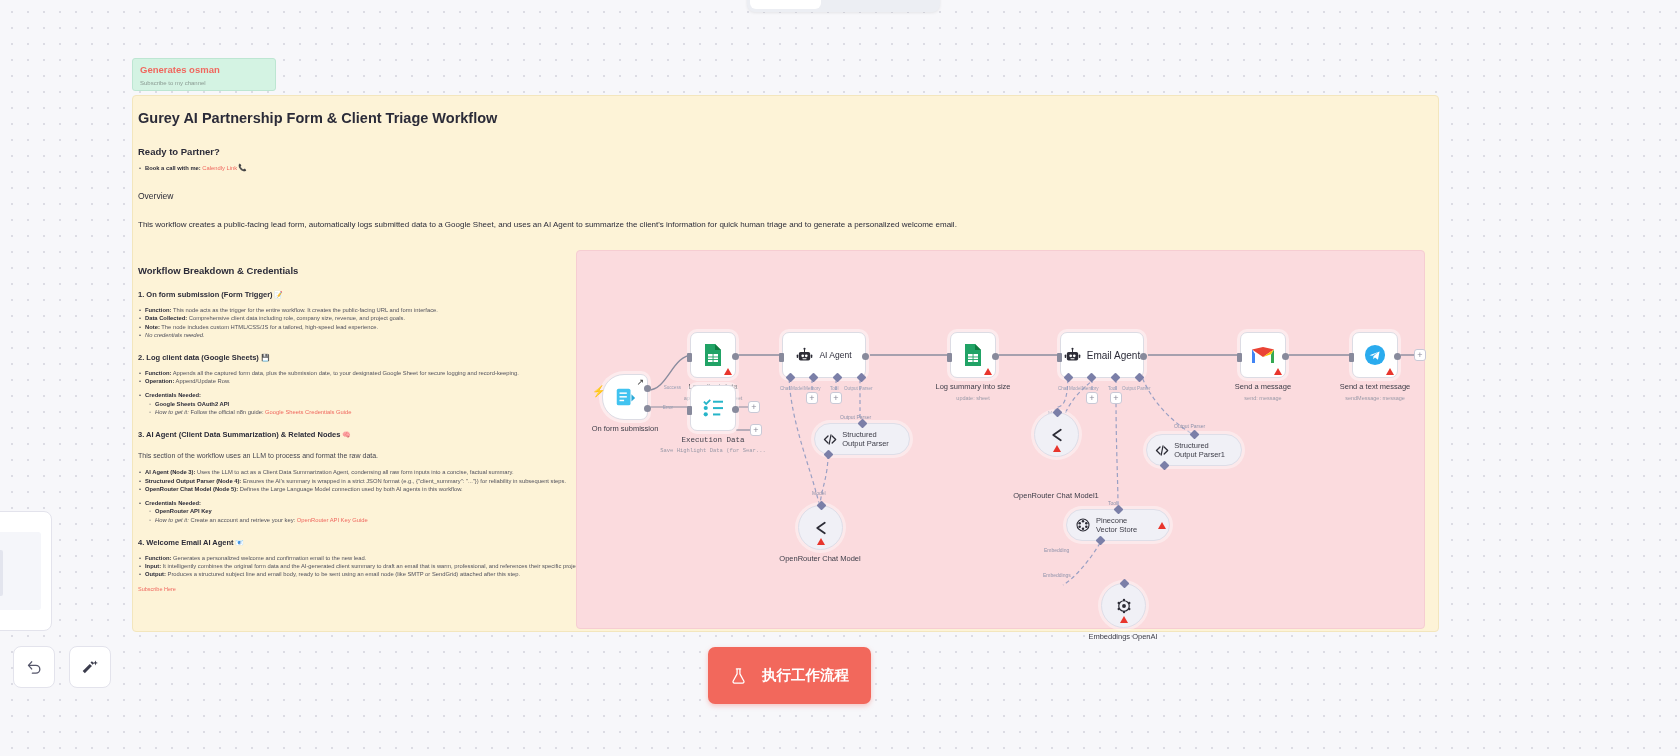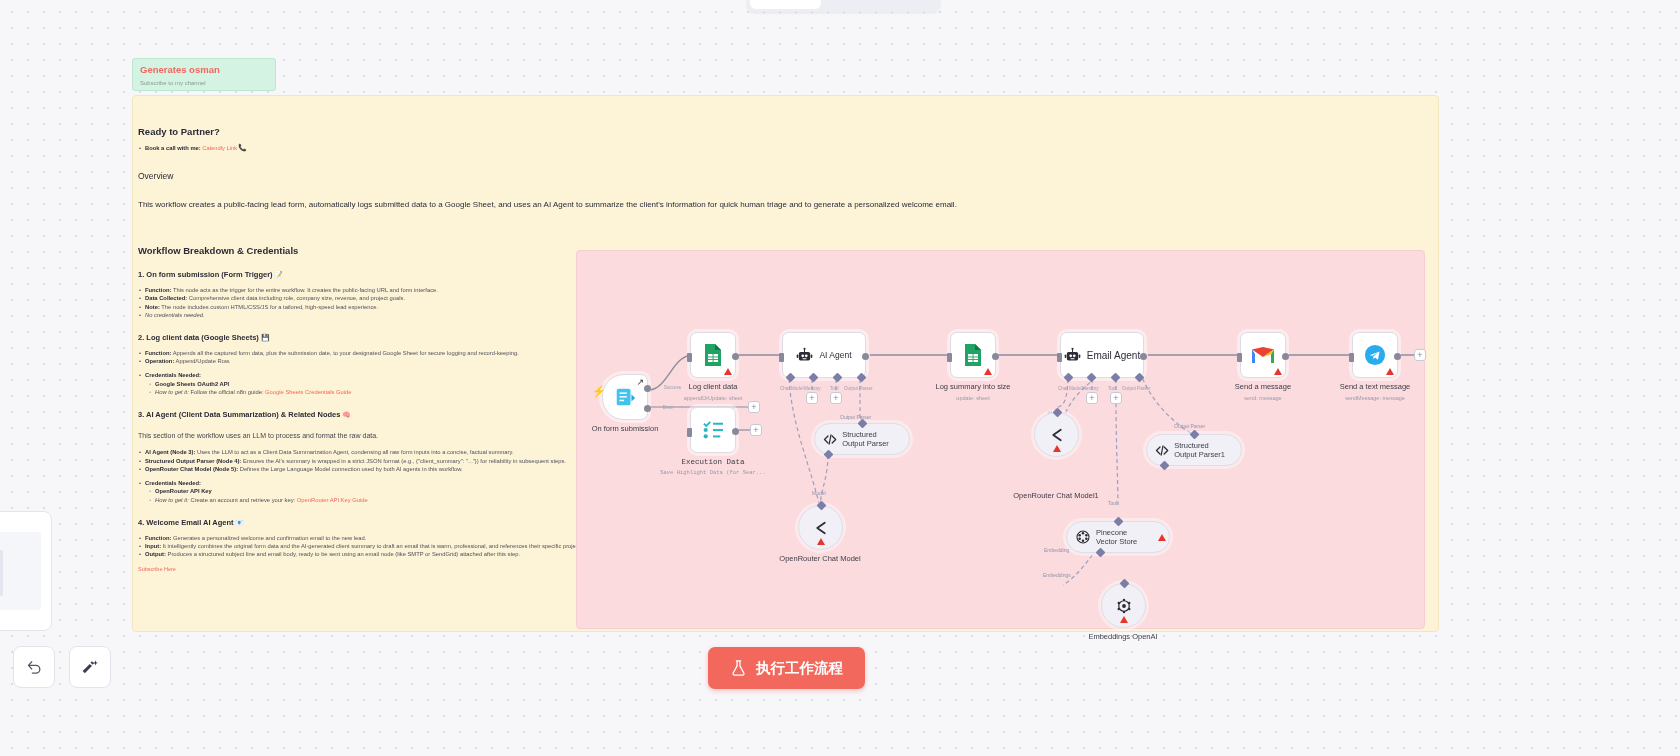--- a/index.html
+++ b/index.html
@@ -159,24 +159,24 @@
     background: #fff; border: 1px solid #e3e3ec; border-radius: 8px;
     display: flex; align-items: center; justify-content: center;
     color: #55566a;
   }
   #ctl-undo { left: 13px; }
   #ctl-tidy { left: 69px; }
 
   
   #exec {
     position: absolute; left: 708px; top: 647px;
-    height: 42px; padding: 0 22px;
+    height: 57px; padding: 0 22px;
     background: #f2685c; color: #fff;
     border: none; border-radius: 7px;
-    display: flex; align-items: center; gap: 9px;
+    display: flex; align-items: center; gap: 15px;
     font-size: 14.5px; font-weight: 600;
     font-family: "Liberation Sans", sans-serif;
     box-shadow: 0 2px 5px rgba(242,104,92,.35);
   }
   .emj { font-size: 7px; }
 </style>
 </head>
 <body>
 
 <div id="canvas">
@@ -187,20 +187,21 @@
     <div class="tab">评估</div>
   </div>
 
   <div id="note-author">
     <div class="an">Generates osman</div>
     <div class="as">Subscribe to my channel</div>
   </div>
 
   <div id="note-doc">
     <div class="doc-text">
+      <div class="doc-h1">Gurey AI Partnership Form &amp; Client Triage Workflow</div>
 
       <div class="doc-h2">Ready to Partner?</div>
       <ul class="bl">
         <li>
           <b>Book a call with me:</b>
           <span class="lk">Calendly Link</span>
           <span class="emj">📞</span>
         </li>
       </ul>
 
@@ -336,21 +337,21 @@
         <rect x="9.6" y="11" width="0.9" height="8" fill="#21a366"></rect>
       </svg>
       <div class="warn"></div>
       <div class="dot" style="right:-4px; top:20px;"></div>
       <div class="dot" style="left:-4px; top:20px; width:5px; height:9px; border-radius:1px;"></div>
     </div>
     <div class="nlabel">Log client data</div>
     <div class="nsub">appendOrUpdate: sheet</div>
   </div>
 
-  <div class="node" style="left:690px; top:407px;font-family:Liberation Mono, monospace;">
+  <div class="node" style="left:690px; top:385px;font-family:Liberation Mono, monospace;">
     <div class="nbox">
       <svg width="22" height="20" viewBox="0 0 24 22">
         <path d="M2 4l2.5 2.5L9 2" stroke="#26b5c9" stroke-width="2" fill="none"></path>
         <rect x="12" y="3" width="11" height="2.2" fill="#26b5c9"></rect>
         <circle cx="4" cy="11" r="2.3" fill="#26b5c9"></circle>
         <rect x="12" y="10" width="11" height="2.2" fill="#26b5c9"></rect>
         <circle cx="4" cy="18" r="2.3" fill="#26b5c9"></circle>
         <rect x="12" y="17" width="8" height="2.2" fill="#26b5c9"></rect>
       </svg>
       <div class="dot" style="right:-4px; top:20px;"></div>
@@ -481,21 +482,21 @@
         <path d="M8.5 6l-6 6 6 6" stroke="#2c2c36" stroke-width="2.2" fill="none" stroke-linecap="round" stroke-linejoin="round"></path>
         <path d="M15.5 6l6 6-6 6" stroke="#2c2c36" stroke-width="2.2" fill="none" stroke-linecap="round" stroke-linejoin="round"></path>
         <path d="M13.5 4l-3 16" stroke="#2c2c36" stroke-width="2" stroke-linecap="round"></path>
       </svg>
       <span class="ptxt" style="width:58px;">Structured Output Parser1</span>
       <div class="diamond" style="left:44px; top:-4px;"></div>
       <div class="diamond" style="left:14px; bottom:-4px;"></div>
     </div>
   </div>
 
-  <div class="node" style="left:1066px; top:509px;margin-top:12px;">
+  <div class="node" style="left:1066px; top:509px;">
     <div class="pill" style="width:104px;">
       <svg width="16" height="16" viewBox="0 0 24 24">
         <circle cx="12" cy="12" r="9" fill="none" stroke="#2c2c36" stroke-width="1.6"></circle>
         <circle cx="12" cy="6.5" r="1.9" fill="#2c2c36"></circle>
         <circle cx="12" cy="17.5" r="1.9" fill="#2c2c36"></circle>
         <circle cx="7" cy="9.5" r="1.9" fill="#2c2c36"></circle>
         <circle cx="17" cy="9.5" r="1.9" fill="#2c2c36"></circle>
         <circle cx="7" cy="14.5" r="1.9" fill="#2c2c36"></circle>
         <circle cx="17" cy="14.5" r="1.9" fill="#2c2c36"></circle>
       </svg>

